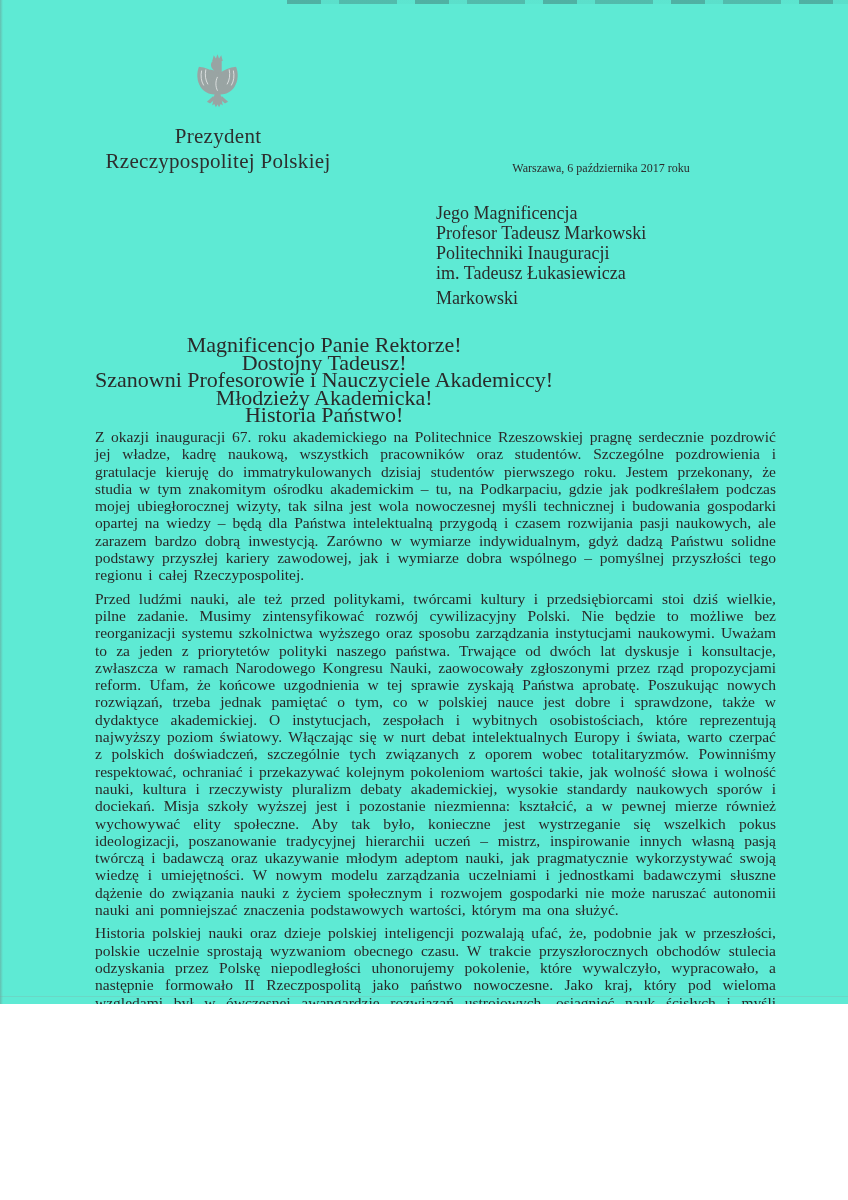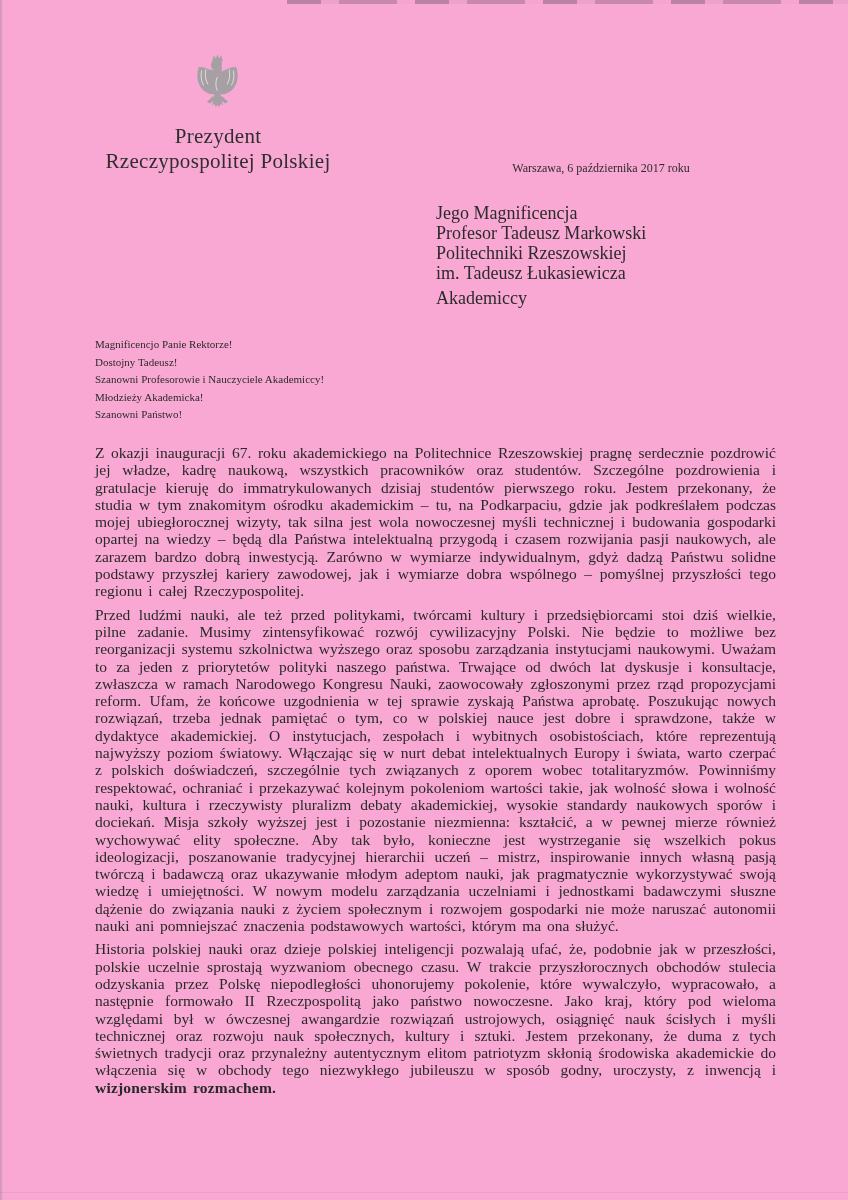--- a/index.html
+++ b/index.html
@@ -1,21 +1,21 @@
 <!DOCTYPE html>
 <html lang="pl"><head>
 <meta charset="utf-8">
 <style>
   * { margin: 0; padding: 0; box-sizing: border-box; }
   html, body { width: 848px; height: 1200px; background: #ffffff; }
   .page {
     position: relative;
     width: 848px;
-    height: 1200px;
-    background: #f9a8d4;
+    height: 1004px;
+    background: #5eead4;
     overflow: hidden;
     font-family: "Liberation Serif", "DejaVu Serif", serif;
     color: #2a2a2a;
   }
   
   .scan-top {
     position: absolute; top: 0; left: 287px; right: 0; height: 4px;
     background: repeating-linear-gradient(90deg,
       rgba(45,45,50,0.55) 0 34px, rgba(45,45,50,0.10) 34px 52px,
       rgba(45,45,50,0.45) 52px 110px, rgba(45,45,50,0.05) 110px 128px);
@@ -45,27 +45,27 @@
   }
   
   .addressee {
     position: absolute; left: 436px; top: 203px;
     font-size: 18px; line-height: 20px; color: #2b2b2b;
   }
   .addressee .group + .group { margin-top: 5px; }
   
   .salutation {
     position: absolute; left: 95px; top: 336px;
-    font-size: 11px; line-height: 17.6px; color: #2a2a2a;
+    font-size: 22px; line-height: 17.6px; color: #2a2a2a; text-align: center;
   }
   
   .body-text {
     position: absolute; left: 95px; top: 428px; width: 681px;
     font-size: 15.5px; line-height: 17.3px;
-    text-align: justify; word-spacing: 2px; color: #292929; margin-top: 16px;
+    text-align: justify; word-spacing: 2px; color: #292929;
   }
   .body-text p + p { margin-top: 6px; }
   .tail { font-weight: 700; letter-spacing: 0.2px; }
 </style>
 </head>
 <body>
 
 <div class="page">
 
   <div class="scan-top"></div>
@@ -98,34 +98,34 @@
     <div>Prezydent</div>
     <div>Rzeczypospolitej Polskiej</div>
   </div>
 
   <div class="dateline">Warszawa, 6 października 2017 roku</div>
 
   <div class="addressee">
     <div class="group">
       <div>Jego Magnificencja</div>
       <div>Profesor Tadeusz Markowski</div>
-      <div>Politechniki Rzeszowskiej</div>
+      <div>Politechniki Inauguracji</div>
       <div>im. Tadeusz Łukasiewicza</div>
     </div>
     <div class="group">
-      <div>Akademiccy</div>
+      <div>Markowski</div>
     </div>
   </div>
 
   <div class="salutation">
     <div>Magnificencjo Panie Rektorze!</div>
     <div>Dostojny Tadeusz!</div>
     <div>Szanowni Profesorowie i Nauczyciele Akademiccy!</div>
     <div>Młodzieży Akademicka!</div>
-    <div>Szanowni Państwo!</div>
+    <div>Historia Państwo!</div>
   </div>
 
   <div class="body-text">
     <p><span>Z okazji inauguracji 67. roku akademickiego na Politechnice Rzeszowskiej pragnę serdecznie pozdrowić jej władze, kadrę naukową, wszystkich pracowników oraz studentów. Szczególne pozdrowienia i gratulacje kieruję do immatrykulowanych dzisiaj studentów pierwszego roku. Jestem przekonany, że studia w tym znakomitym ośrodku akademickim – tu, na Podkarpaciu, gdzie jak podkreślałem podczas mojej ubiegłorocznej wizyty, tak silna jest wola nowoczesnej myśli technicznej i budowania gospodarki opartej na wiedzy – będą dla Państwa intelektualną przygodą i czasem rozwijania pasji naukowych, ale zarazem bardzo dobrą inwestycją. Zarówno w wymiarze indywidualnym, gdyż dadzą Państwu solidne podstawy przyszłej kariery zawodowej, jak i wymiarze dobra wspólnego – pomyślnej przyszłości tego regionu i całej Rzeczypospolitej.</span><span class="tail"></span></p>
     <p><span>Przed ludźmi nauki, ale też przed politykami, twórcami kultury i przedsiębiorcami stoi dziś wielkie, pilne zadanie. Musimy zintensyfikować rozwój cywilizacyjny Polski. Nie będzie to możliwe bez reorganizacji systemu szkolnictwa wyższego oraz sposobu zarządzania instytucjami naukowymi. Uważam to za jeden z priorytetów polityki naszego państwa. Trwające od dwóch lat dyskusje i konsultacje, zwłaszcza w ramach Narodowego Kongresu Nauki, zaowocowały zgłoszonymi przez rząd propozycjami reform. Ufam, że końcowe uzgodnienia w tej sprawie zyskają Państwa aprobatę. Poszukując nowych rozwiązań, trzeba jednak pamiętać o tym, co w polskiej nauce jest dobre i sprawdzone, także w dydaktyce akademickiej. O instytucjach, zespołach i wybitnych osobistościach, które reprezentują najwyższy poziom światowy. Włączając się w nurt debat intelektualnych Europy i świata, warto czerpać z polskich doświadczeń, szczególnie tych związanych z oporem wobec totalitaryzmów. Powinniśmy respektować, ochraniać i przekazywać kolejnym pokoleniom wartości takie, jak wolność słowa i wolność nauki, kultura i rzeczywisty pluralizm debaty akademickiej, wysokie standardy naukowych sporów i dociekań. Misja szkoły wyższej jest i pozostanie niezmienna: kształcić, a w pewnej mierze również wychowywać elity społeczne. Aby tak było, konieczne jest wystrzeganie się wszelkich pokus ideologizacji, poszanowanie tradycyjnej hierarchii uczeń – mistrz, inspirowanie innych własną pasją twórczą i badawczą oraz ukazywanie młodym adeptom nauki, jak pragmatycznie wykorzystywać swoją wiedzę i umiejętności. W nowym modelu zarządzania uczelniami i jednostkami badawczymi słuszne dążenie do związania nauki z życiem społecznym i rozwojem gospodarki nie może naruszać autonomii nauki ani pomniejszać znaczenia podstawowych wartości, którym ma ona służyć.</span><span class="tail"></span></p>
     <p><span>Historia polskiej nauki oraz dzieje polskiej inteligencji pozwalają ufać, że, podobnie jak w przeszłości, polskie uczelnie sprostają wyzwaniom obecnego czasu. W trakcie przyszłorocznych obchodów stulecia odzyskania przez Polskę niepodległości uhonorujemy pokolenie, które wywalczyło, wypracowało, a następnie formowało II Rzeczpospolitą jako państwo nowoczesne. Jako kraj, który pod wieloma względami był w ówczesnej awangardzie rozwiązań ustrojowych, osiągnięć nauk ścisłych i myśli technicznej oraz rozwoju nauk społecznych, kultury i sztuki. Jestem przekonany, że duma z tych świetnych tradycji oraz przynależny autentycznym elitom patriotyzm skłonią środowiska akademickie do włączenia się w obchody tego niezwykłego jubileuszu w sposób godny, uroczysty, z inwencją i </span><span class="tail">wizjonerskim rozmachem.</span></p>
   </div>
 
 </div>
 

